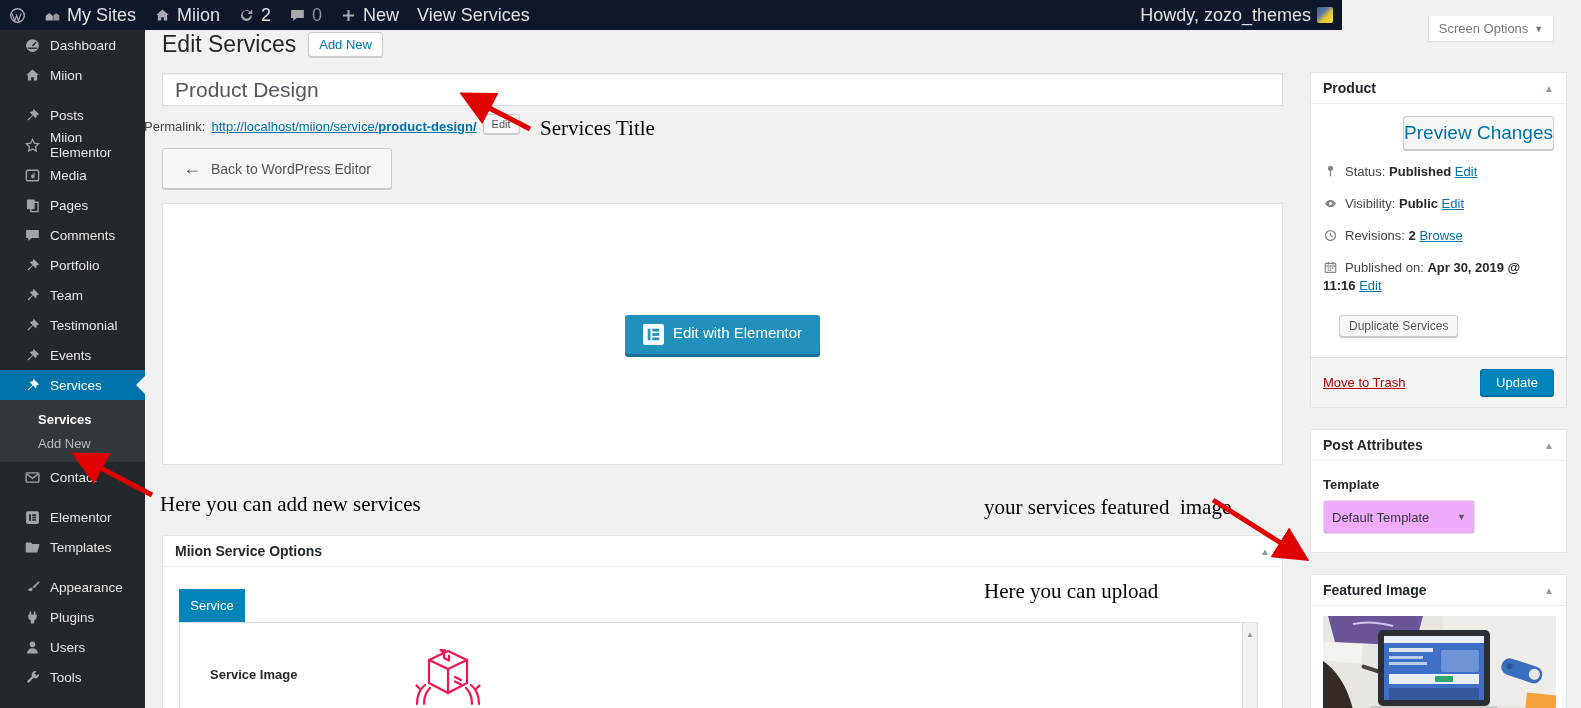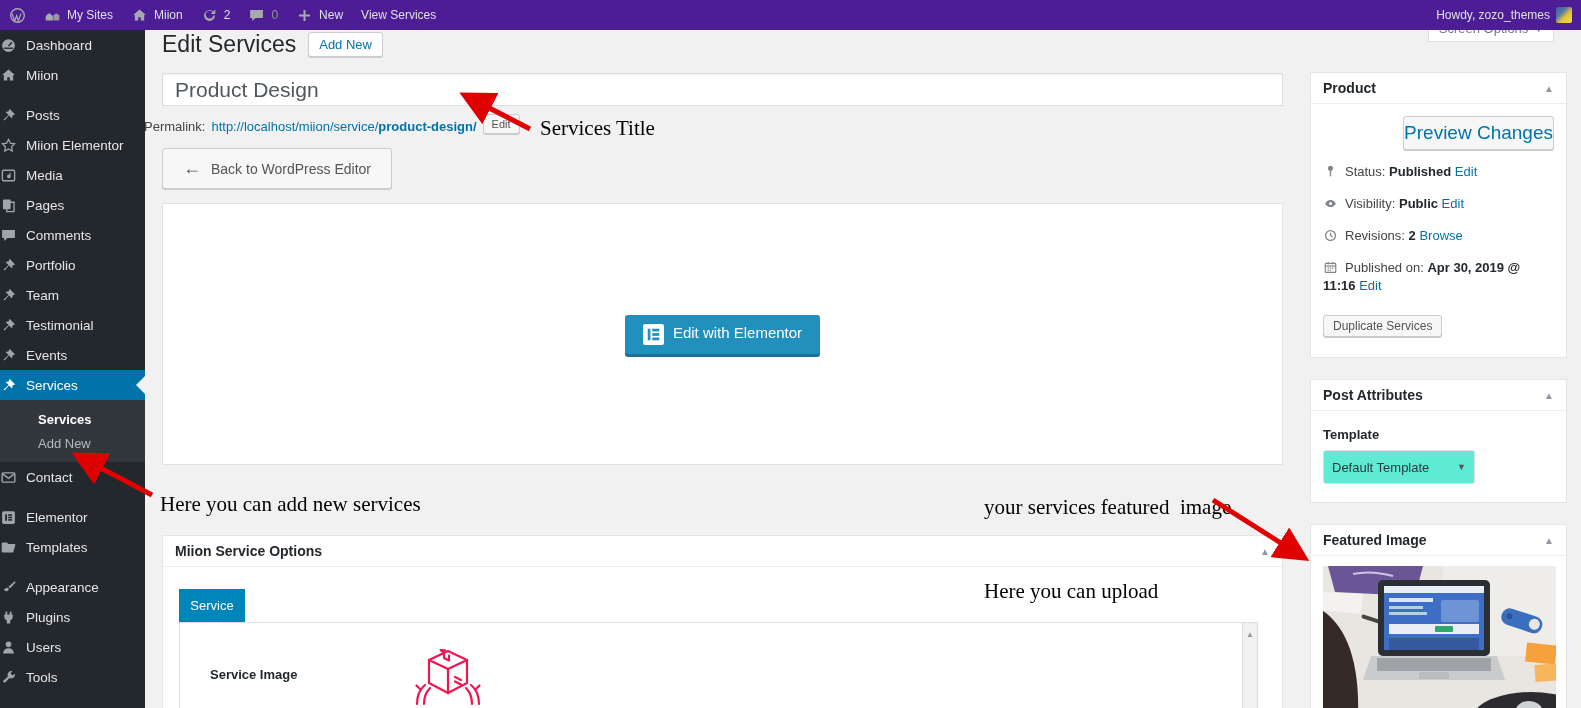--- a/index.html
+++ b/index.html
@@ -2,30 +2,30 @@
 <html><head>
 <meta charset="utf-8">
 <style>
   * { margin:0; padding:0; box-sizing:border-box; }
   html,body { width:1581px; height:708px; overflow:hidden; }
   body { background:#f1f1f1; font-family:"Liberation Sans", sans-serif; color:#444; position:relative; }
   .abs { position:absolute; }
   svg.icon { width:17px; height:17px; fill:currentColor; flex:none; }
 
   
-  #adminbar { position:absolute; left:0; top:0; width:1581px; height:30px; background:#4c1d95; color:#dfe1e3; display:flex; align-items:center; z-index:100; font-size:12px; }
+  #adminbar { position:absolute; left:0; top:0; width:1342px; height:30px; background:#0f172a; color:#dfe1e3; display:flex; align-items:center; z-index:100; font-size:18px; }
   #adminbar .ab-item { display:flex; align-items:center; gap:6px; padding:0 9px; height:30px; cursor:pointer; }
   #adminbar .ab-item .icon { color:#a7aaad; }
   #adminbar .dim { color:#8c9196; }
   #adminbar .spacer { flex:1; }
   #avatar { width:16px; height:16px; border-radius:2px; background:linear-gradient(135deg,#3b5f93 0%,#5a78a8 35%,#e3c42f 60%,#f4e04a 100%); }
 
   
   #sidebar { position:absolute; left:0; top:30px; width:145px; height:678px; background:#23282d; z-index:20; }
-  .menu-item { height:30px; display:flex; align-items:center; gap:9px; padding:0 0 0 0; color:#e5e5e5; font-size:13.5px; cursor:pointer; position:relative; }
+  .menu-item { height:30px; display:flex; align-items:center; gap:9px; padding:0 0 0 24px; color:#e5e5e5; font-size:13.5px; cursor:pointer; position:relative; }
   .menu-item .icon { color:#a0a5aa; }
   .menu-item.active { background:#0073aa; color:#fff; }
   .menu-item.active .icon { color:#fff; }
   .menu-item.active::after { content:""; position:absolute; right:0; top:50%; margin-top:-9px; border-top:9px solid transparent; border-bottom:9px solid transparent; border-right:9px solid #f1f1f1; }
   .menu-gap { height:10px; }
   #services-submenu { background:#32373c; padding:8px 0 6px; }
   .submenu-item { height:24px; line-height:24px; padding-left:38px; font-size:13px; color:#b4b9be; cursor:pointer; }
   .submenu-item.current { color:#fff; font-weight:bold; }
 
   
@@ -61,33 +61,33 @@
   
   #right-col { left:1310px; top:72px; width:257px; }
   .panel { background:#fff; border:1px solid #e5e5e5; margin-bottom:21px; }
   .panel-body { padding:10px 12px; font-size:13px; color:#444; }
   #preview-row { text-align:right; margin:2px 0 10px; }
   #preview-btn { padding:5px 0; font-size:19px; }
   .pub-row { margin:13px 0; line-height:1.45; }
   .pub-row .icon { width:15px; height:15px; color:#82878c; vertical-align:-3px; margin-right:7px; }
   .pub-row b { color:#23282d; }
   .pub-row a { color:#0073aa; }
-  #duplicate-btn { font-size:12px; padding:3px 9px; color:#555; margin:6px 0 10px; }
+  #duplicate-btn { font-size:12px; padding:3px 9px; color:#555; margin:6px 16px 10px; }
   #publish-footer { background:#f5f5f5; border-top:1px solid #ddd; padding:11px 12px; display:flex; align-items:center; justify-content:space-between; }
   #trash-link { color:#a00; font-size:13px; text-decoration:underline; cursor:pointer; }
   #update-btn { background:#0085ba; border:1px solid #0073aa; box-shadow:0 1px 0 #006799; color:#fff; font-size:13px; padding:5px 15px; border-radius:3px; cursor:pointer; }
   #template-label { font-weight:600; color:#23282d; margin:6px 0 8px; }
-  #template-select { width:152px; height:27px; border:1px solid #ddd; border-radius:3px; background:#5eead4; display:flex; align-items:center; justify-content:space-between; padding:16px 8px; color:#32373c; cursor:pointer; margin-bottom:8px; }
+  #template-select { width:152px; height:27px; border:1px solid #ddd; border-radius:3px; background:#f0abfc; display:flex; align-items:center; justify-content:space-between; padding:16px 8px; color:#32373c; cursor:pointer; margin-bottom:8px; }
   #template-select .caret { font-size:9px; color:#555; }
   #featured-img { display:block; width:233px; height:168px; }
 
   
   .annotation { position:absolute; font-family:"Liberation Serif", serif; color:#000000; font-size:21px; z-index:60; white-space:pre; }
   #arrows { position:absolute; left:0; top:0; width:1581px; height:708px; z-index:150; pointer-events:none; }
-  a { cursor:pointer; }
+  a { text-decoration:underline; cursor:pointer; }
 </style>
 </head>
 <body>
 
 <svg width="0" height="0" style="position:absolute" aria-hidden="true">
   <defs>
     <symbol id="i-wp" viewBox="0 0 20 20">
         <circle cx="10" cy="10" r="8" fill="none" stroke="currentColor" stroke-width="1.6"></circle>
         <path d="M3.5 7.5l3.2 8.8L9 10.2l2 6.1 3.3-8.8" fill="none" stroke="currentColor" stroke-width="1.5"></path>
       </symbol>
@@ -441,20 +441,24 @@
         <svg class="icon">
             <use href="#i-clock"></use>
           </svg><span>Revisions:</span> <b>2</b> <a>Browse</a>
       </div>
       <div class="pub-row">
         <svg class="icon">
             <use href="#i-calendar"></use>
           </svg><span>Published on:</span> <b>Apr 30, 2019 @ 11:16</b> <a>Edit</a>
       </div>
       <button class="btn" id="duplicate-btn">Duplicate Services</button>
+    </div>
+    <div id="publish-footer">
+      <span id="trash-link">Move to Trash</span>
+      <button id="update-btn">Update</button>
     </div>
   </div>
 
   <div class="panel" id="post-attributes-panel">
     <div class="box-header">
       <span class="box-title">Post Attributes</span>
       <span class="toggle">▲</span>
     </div>
     <div class="panel-body">
       <div id="template-label">Template</div>

